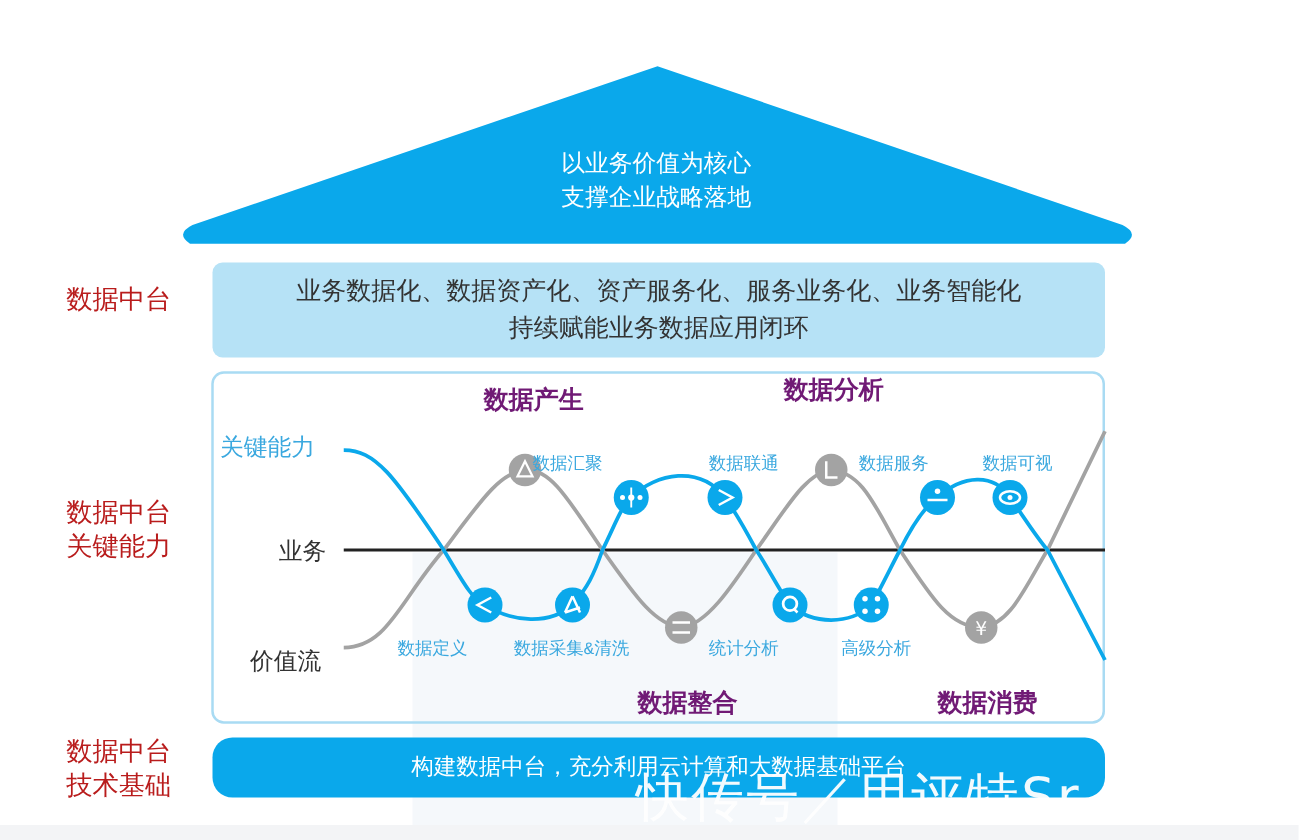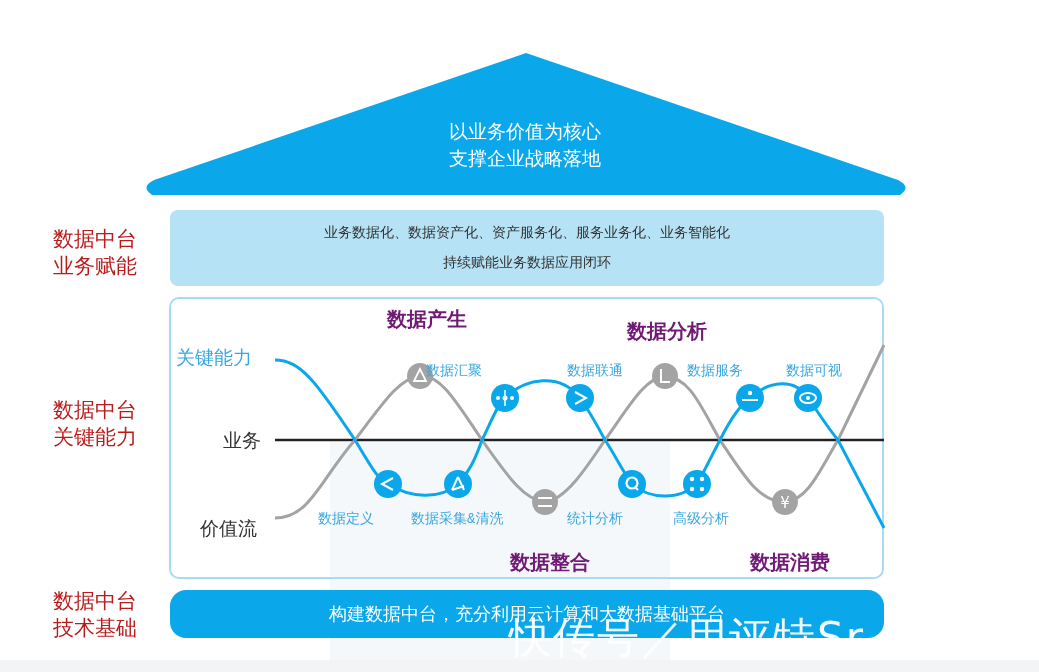--- a/index.html
+++ b/index.html
@@ -5,21 +5,21 @@
   html, body { margin:0; padding:0; }
   body { width:1039px; height:672px; background:#ffffff; position:relative; overflow:hidden;
          font-family:"DejaVu Sans", "Liberation Sans", sans-serif; }
   .abs { position:absolute; }
   .roof { position:absolute; left:0; top:0; width:1039px; height:200px; }
   .roof-text { position:absolute; left:380px; width:290px; text-align:center; color:#ffffff;
                font-size:19px; line-height:27px; top:118px; }
   .side-label { position:absolute; left:40px; width:110px; color:#b91c1c; font-size:21px;
                 line-height:27px; text-align:center; }
   .band1 { position:absolute; left:170px; top:210px; width:714px; height:76px; background:#b6e2f6;
-           border-radius:8px; text-align:center; color:#333; font-size:14px; line-height:30px;
+           border-radius:8px; text-align:center; color:#333; font-size:20px; line-height:30px;
            padding-top:7px; box-sizing:border-box; }
   .mid-box { position:absolute; left:169px; top:297px; width:715px; height:282px;
              border:2px solid #a9dbf3; border-radius:10px; box-sizing:border-box; background:transparent; }
   .band3 { position:absolute; left:170px; top:590px; width:714px; height:48px; background:#0aa8eb;
            border-radius:16px; text-align:center; color:#ffffff; font-size:18px; line-height:48px; }
   .bottom-strip { position:absolute; left:0; top:660px; width:1039px; height:12px; background:#f3f4f6; }
   .phase { position:absolute; color:#701a75; font-size:20px;font-weight:bold; }
   .axis-label { position:absolute; font-size:19px; color:#333; }
   .node-label { position:absolute; font-size:14px; color:#3aa8df; white-space:nowrap; }
   .watermark { position:absolute; left:509px; top:610px; color:#ffffff; font-size:42px; letter-spacing:2px;
@@ -32,21 +32,20 @@
 <svg class="roof" viewBox="0 0 1039 200">
   <path d="M526 53 L898 180 Q912 187 900 195 L152 195 Q140 187 154 180 Z" fill="#0aa8eb"></path>
 </svg>
 <div class="roof-text">
   <div>以业务价值为核心</div>
   <div>支撑企业战略落地</div>
 </div>
 
 <div class="side-label" style="top:226px;">
   <div>数据中台</div>
-  <div>业务赋能</div>
 </div>
 <div class="band1">
   <div>业务数据化、数据资产化、资产服务化、服务业务化、业务智能化</div>
   <div>持续赋能业务数据应用闭环</div>
 </div>
 
 <div class="side-label" style="top:397px;">
   <div>数据中台</div>
   <div>关键能力</div>
 </div>
@@ -129,21 +128,21 @@
     <ellipse cx="808" cy="398" rx="8" ry="5" fill="none" stroke="#fff" stroke-width="2"></ellipse>
     <circle cx="808" cy="398" r="2" fill="#fff"></circle>
   </g>
 </svg>
 
 <div class="axis-label" style="left:176px; top:345px; color:#3aa8df;">关键能力</div>
 <div class="axis-label" style="left:223px; top:428px;">业务</div>
 <div class="axis-label" style="left:200px; top:516px;">价值流</div>
 
 <div class="phase" style="left:387px; top:306px;">数据产生</div>
-<div class="phase" style="left:627px; top:318px;">数据分析</div>
+<div class="phase" style="left:627px; top:298px;">数据分析</div>
 <div class="phase" style="left:510px; top:549px;">数据整合</div>
 <div class="phase" style="left:750px; top:549px;">数据消费</div>
 
 <div class="node-label" style="left:318px; top:510px;">数据定义</div>
 <div class="node-label" style="left:426px; top:362px;">数据汇聚</div>
 <div class="node-label" style="left:411px; top:510px;font-family:Liberation Mono, monospace;">数据采集&amp;清洗</div>
 <div class="node-label" style="left:567px; top:362px;">数据联通</div>
 <div class="node-label" style="left:567px; top:510px;">统计分析</div>
 <div class="node-label" style="left:673px; top:510px;">高级分析</div>
 <div class="node-label" style="left:687px; top:362px;">数据服务</div>

